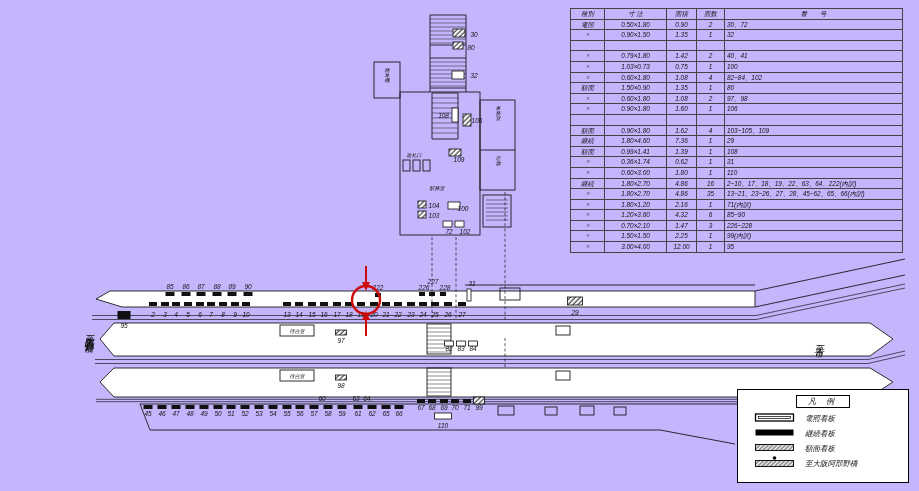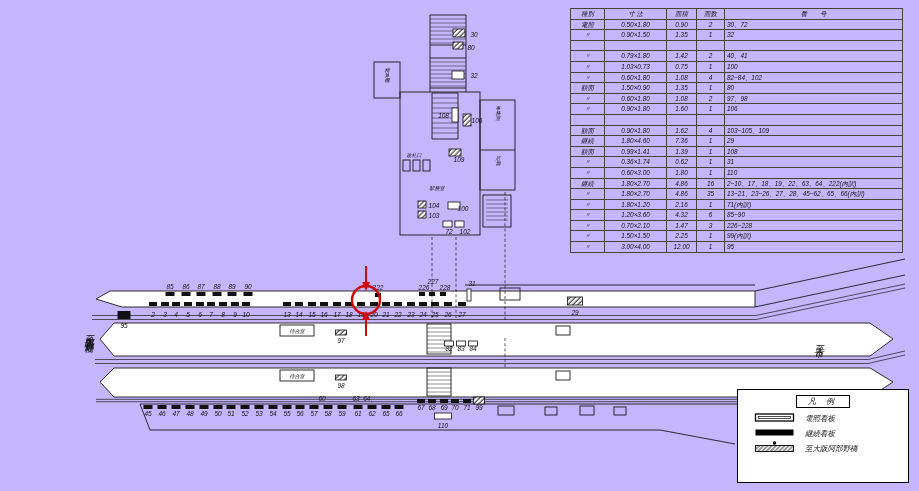--- a/index.html
+++ b/index.html
@@ -458,20 +458,32 @@
         </div>
         <div class="legend-item">
           <svg width="42" height="13">
             <rect x="1.5" y="3.5" width="38" height="6" fill="#000"></rect>
           </svg>
           <span>継続看板</span>
         </div>
         <div class="legend-item">
           <svg width="42" height="13">
             <defs>
+              <pattern id="lh2" patternUnits="userSpaceOnUse" width="3" height="3" patternTransform="rotate(45)">
+                <rect width="3" height="3" fill="#fff"></rect>
+                <line x1="1" y1="0" x2="1" y2="3" stroke="#000" stroke-width="0.8"></line>
+              </pattern>
+            </defs>
+            <rect x="1.5" y="3.5" width="38" height="6" fill="url(#lh2)" stroke="#000" stroke-width="0.9"></rect>
+          </svg>
+          <span>額面看板</span>
+        </div>
+        <div class="legend-item">
+          <svg width="42" height="13">
+            <defs>
               <pattern id="lh3" patternUnits="userSpaceOnUse" width="3" height="3" patternTransform="rotate(45)">
                 <rect width="3" height="3" fill="#fff"></rect>
                 <line x1="1" y1="0" x2="1" y2="3" stroke="#000" stroke-width="0.8"></line>
               </pattern>
             </defs>
             <circle cx="20.5" cy="2" r="1.8" fill="#000"></circle>
             <rect x="1.5" y="4.5" width="38" height="6" fill="url(#lh3)" stroke="#000" stroke-width="0.9"></rect>
           </svg>
           <span>至大阪阿部野橋</span>
         </div>

